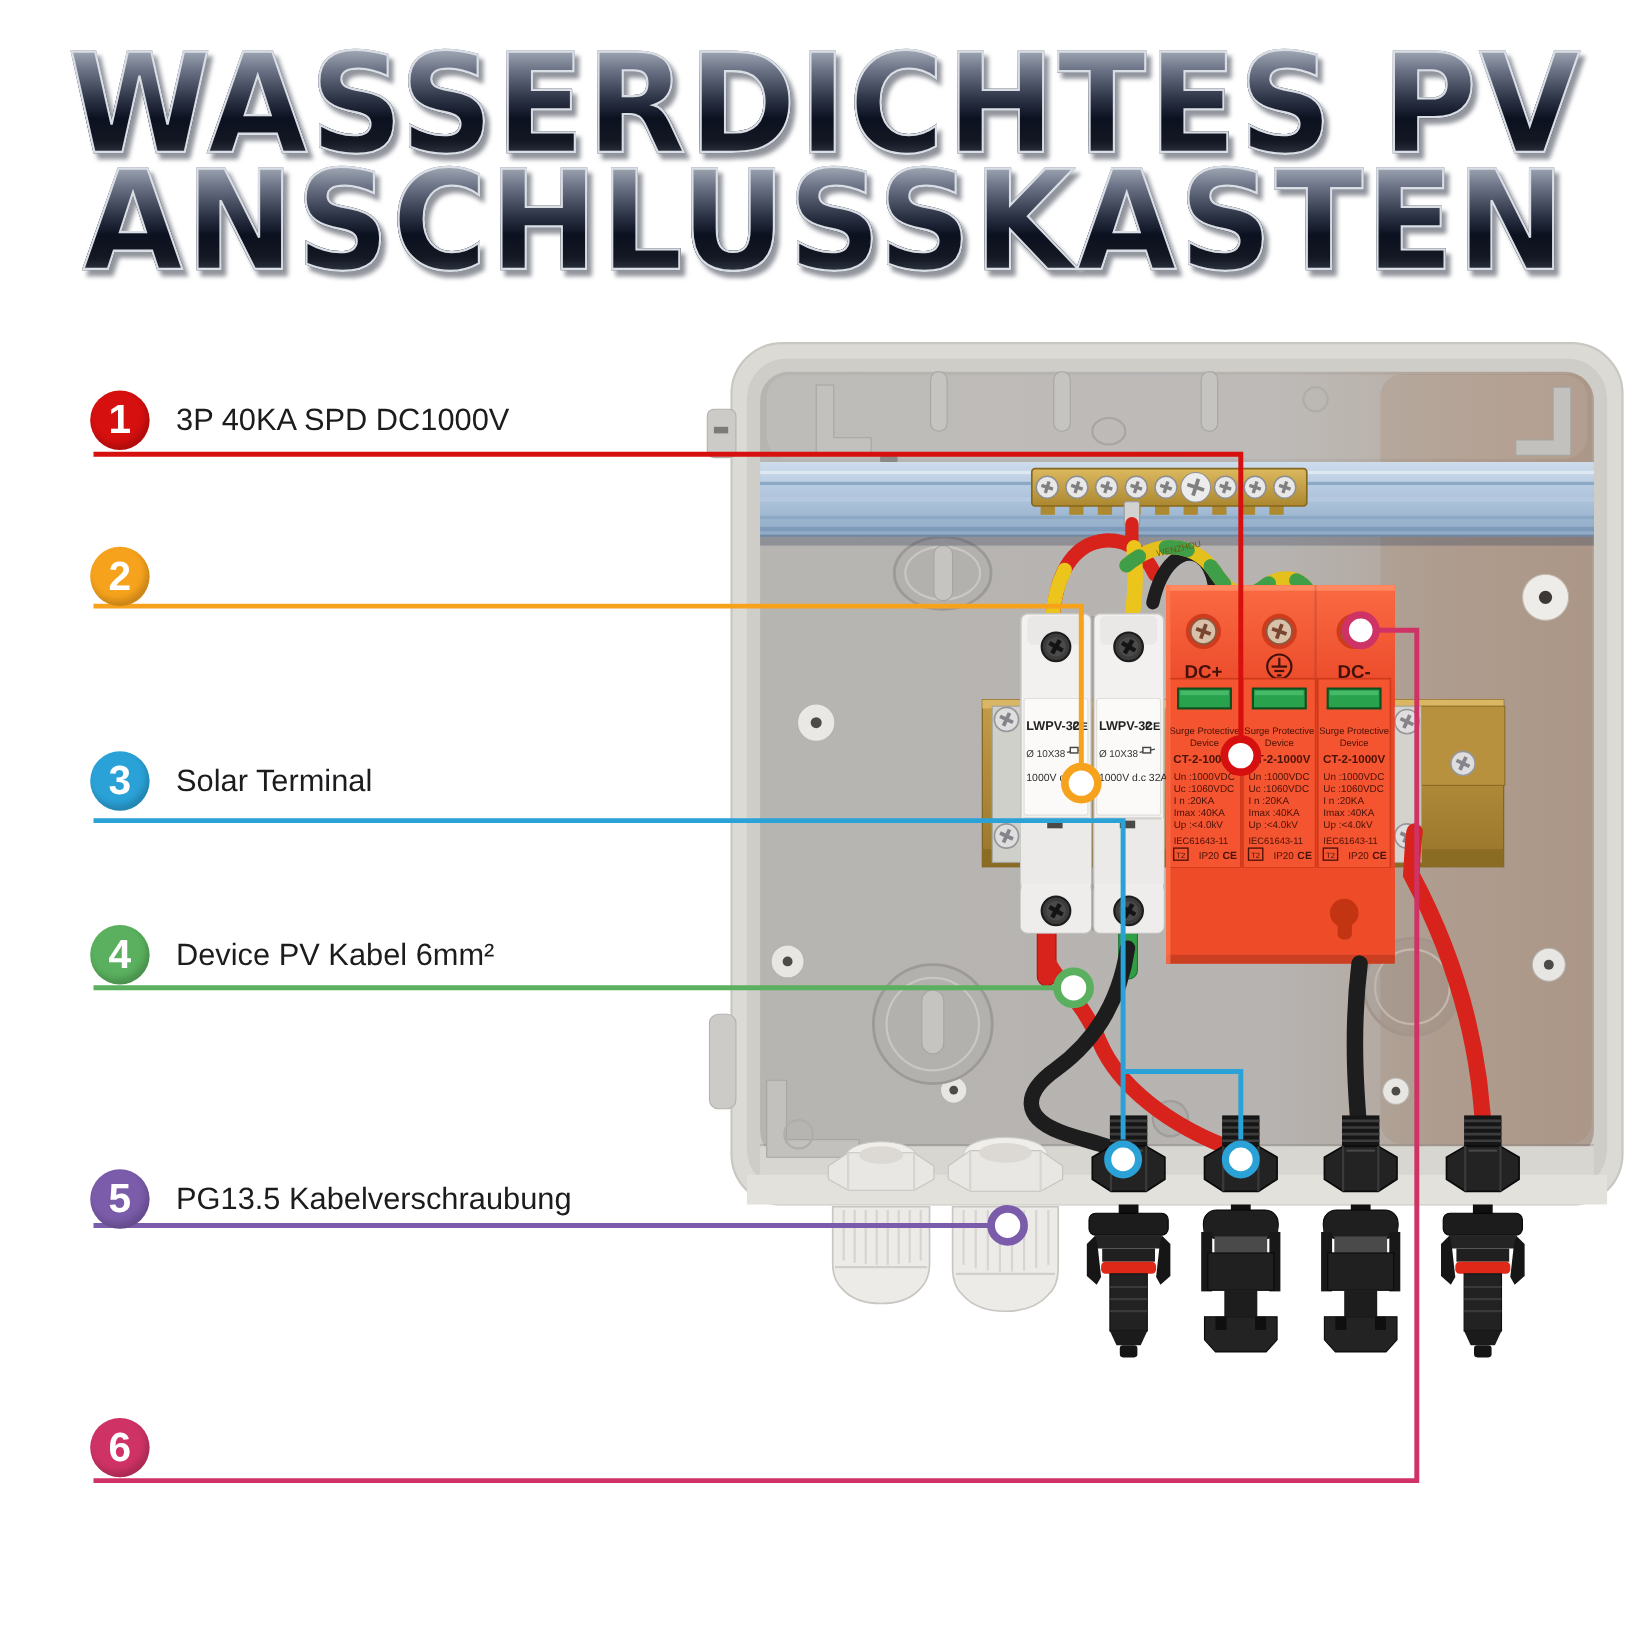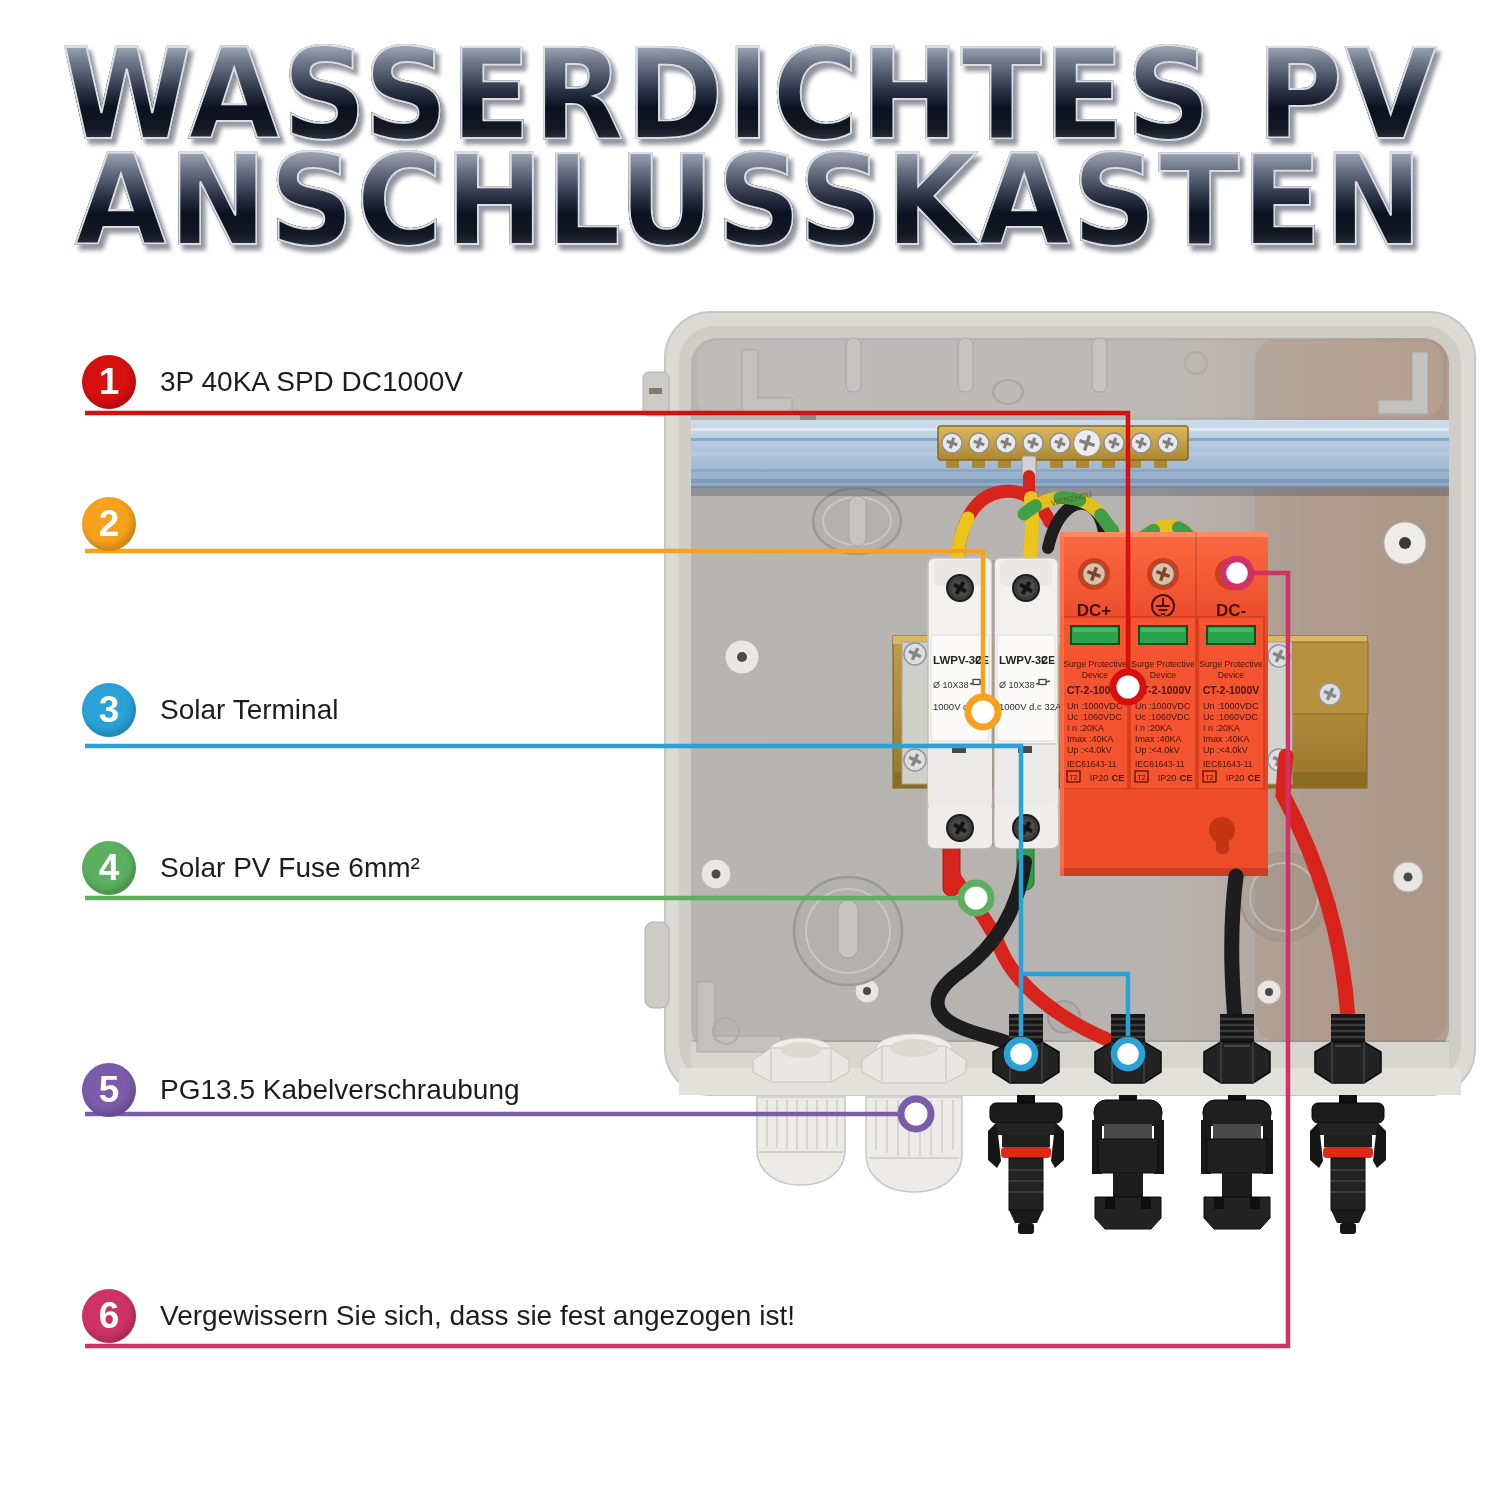--- a/index.html
+++ b/index.html
@@ -421,24 +421,23 @@
   </div>
   <div class="callout" style="top:492px">
     <span class="badge c2">2</span>
   </div>
   <div class="callout" style="top:678px">
     <span class="badge c3">3</span>
     <span class="ctext">Solar Terminal</span>
   </div>
   <div class="callout" style="top:836px">
     <span class="badge c4">4</span>
-    <span class="ctext">Solar PV Fuse 6mm²</span>
+    <span class="ctext">Device PV Kabel 6mm²</span>
   </div>
   <div class="callout" style="top:1058px">
     <span class="badge c5">5</span>
     <span class="ctext">PG13.5 Kabelverschraubung</span>
   </div>
   <div class="callout" style="top:1284px">
     <span class="badge c6">6</span>
-    <span class="ctext">Vergewissern Sie sich, dass sie fest angezogen ist!</span>
   </div>
 
 </div>
 
 </body></html>

